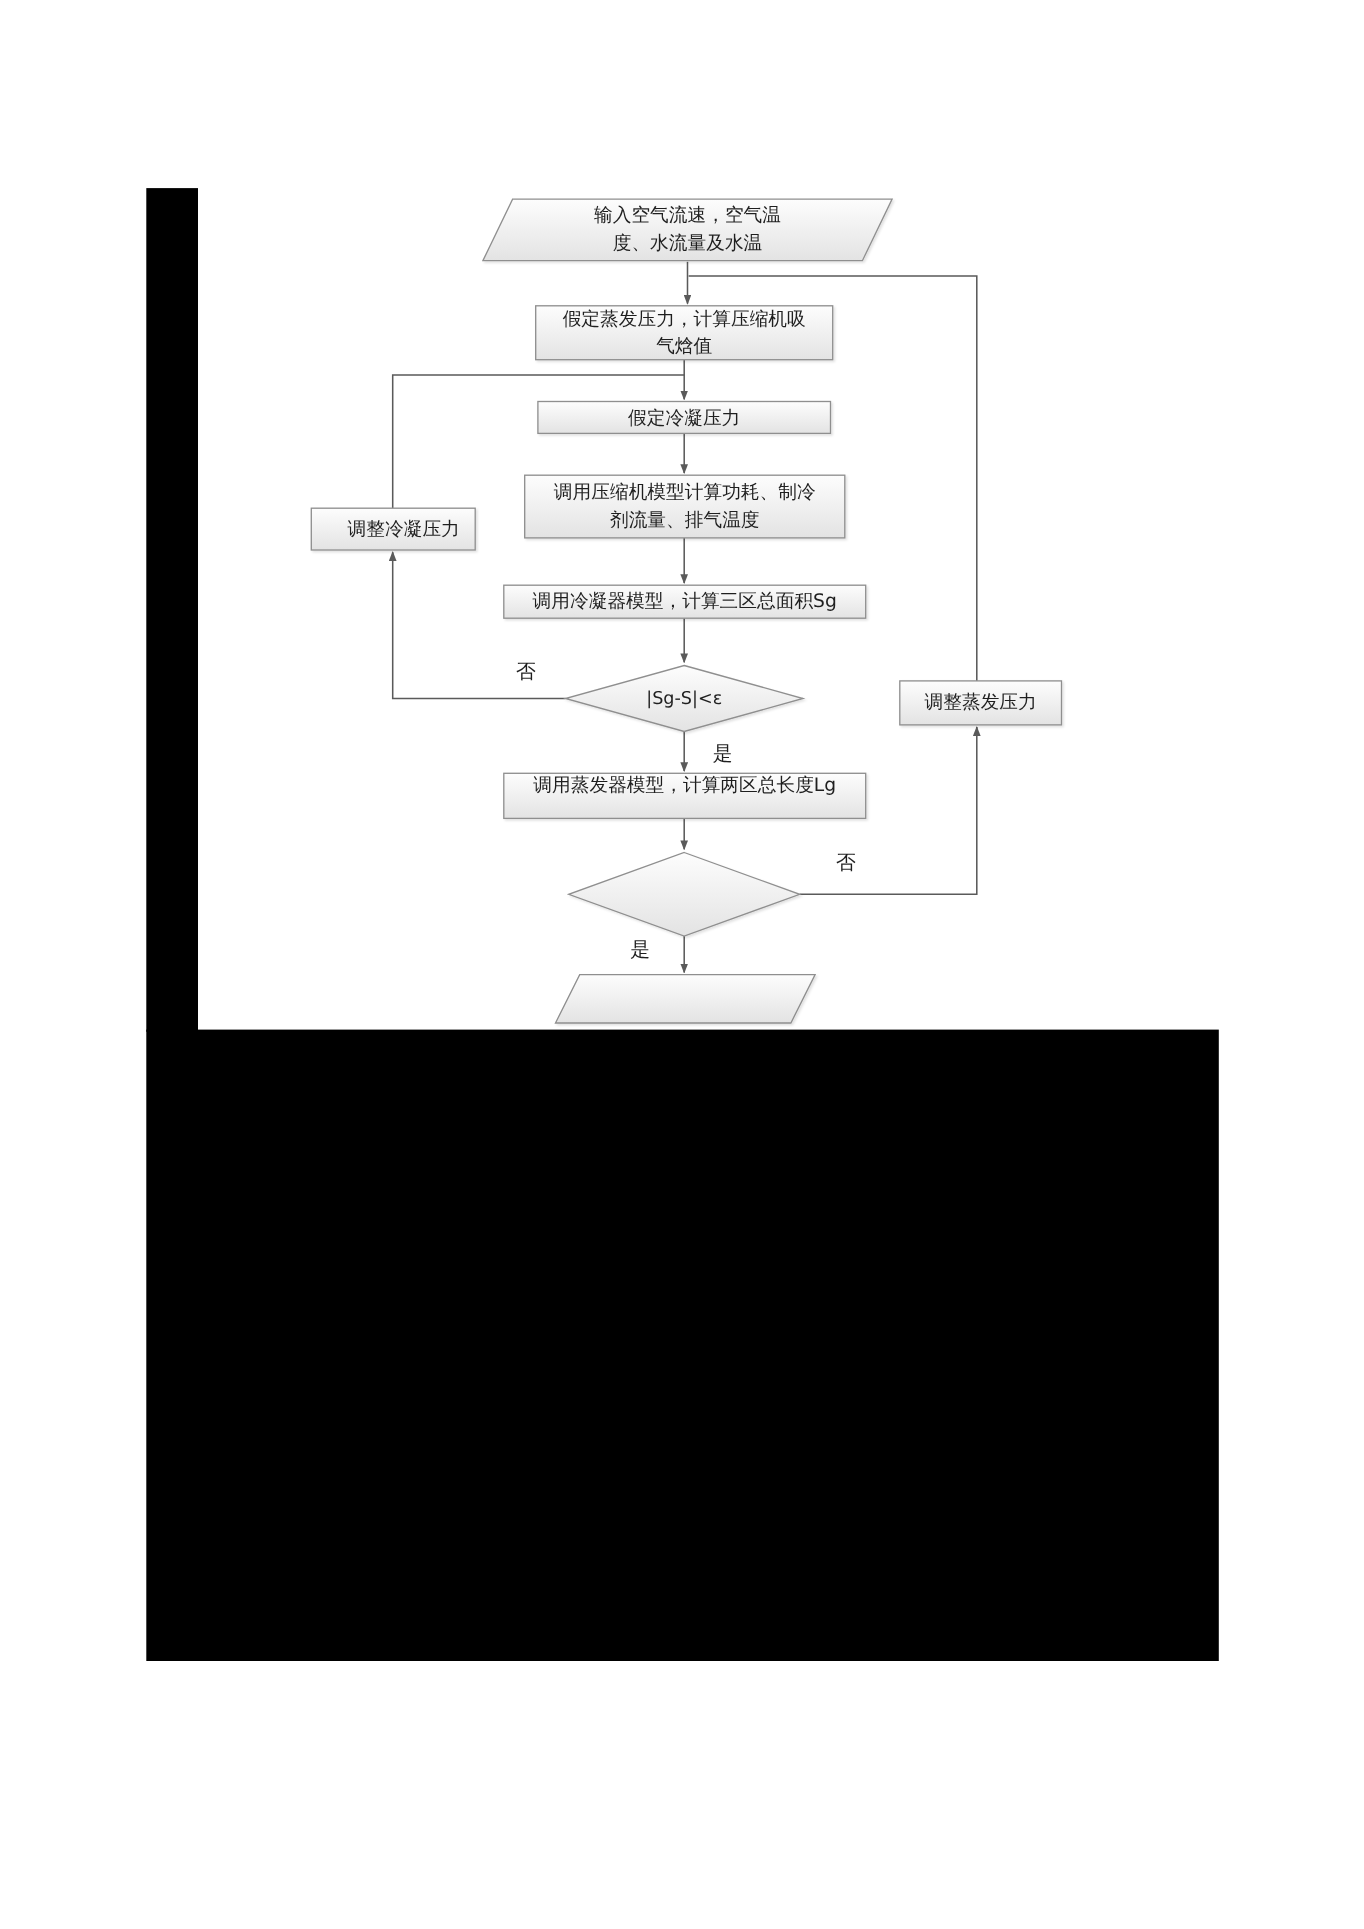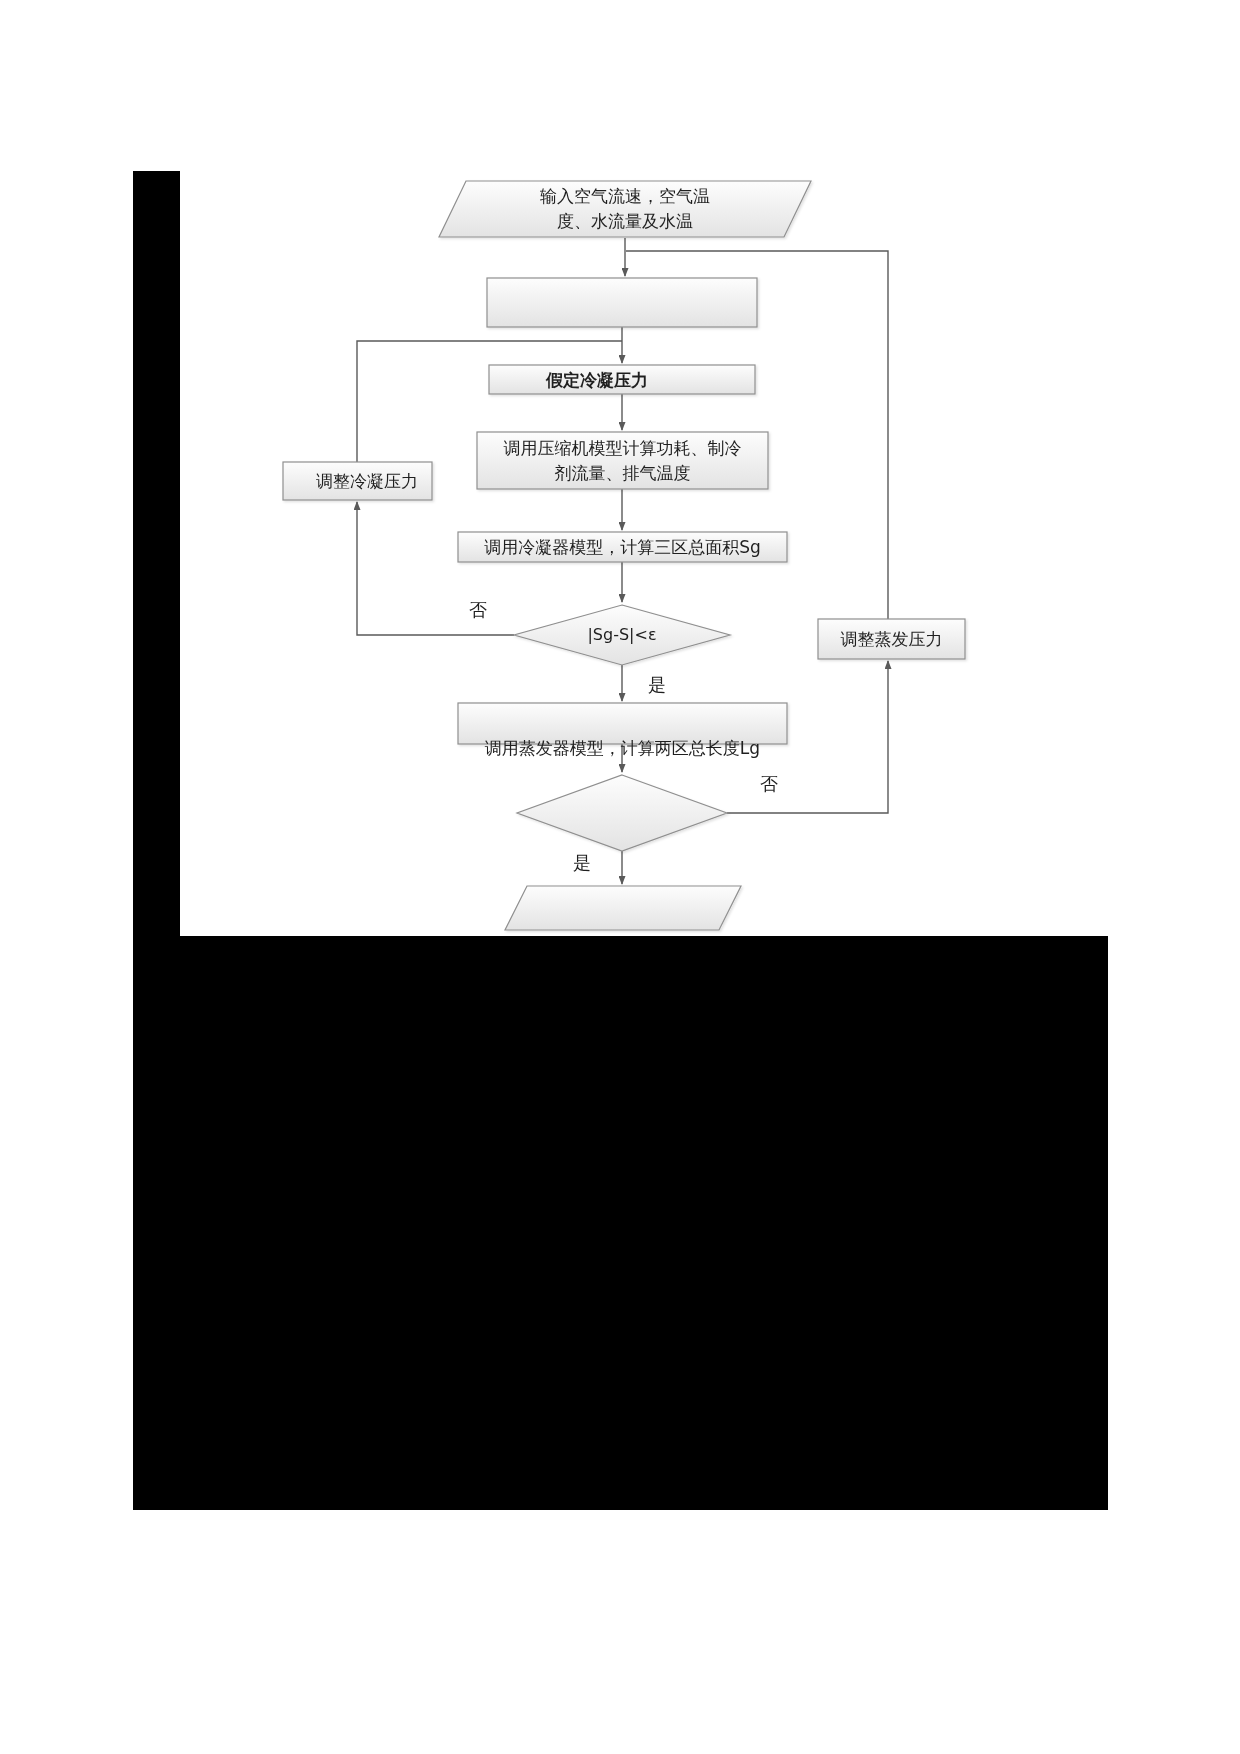--- a/index.html
+++ b/index.html
@@ -88,33 +88,35 @@
       <rect x="458" y="662" width="329" height="41"></rect>
       <polygon points="622,734 727,772 622,810 517,772"></polygon>
       <rect x="818" y="578" width="147" height="40"></rect>
       <polygon points="527,845 741,845 719,889 505,889"></polygon>
     </g>
   </svg>
 
   <div class="label" style="left:440px;top:140px;width:370px;height:56px;">输入空气流速，空气温
 度、水流量及水温</div>
 
+  <div class="label" style="left:487px;top:237px;width:270px;height:49px;">假定蒸发压力，计算压缩机吸
+气焓值</div>
 
-  <div class="label" style="left:464px;top:324px;width:266px;height:30px;font-weight:bold;">假定冷凝压力</div>
+  <div class="label" style="left:489px;top:324px;width:266px;height:30px;">假定冷凝压力</div>
 
   <div class="label" style="left:477px;top:391px;width:291px;height:57px;">调用压缩机模型计算功耗、制冷
 剂流量、排气温度</div>
 
   <div class="label" style="left:458px;top:491px;width:329px;height:30px;border-radius:10px;">调用冷凝器模型，计算三区总面积Sg</div>
 
   <div class="label" style="left:514px;top:564px;width:216px;height:60px;font-size:16px;">|Sg-S|&lt;ε</div>
 
   <div class="label" style="left:283px;top:421px;width:168px;height:38px;">调整冷凝压力</div>
 
-  <div class="label" style="left:458px;top:680px;width:329px;height:54px;border-radius:18px;">调用蒸发器模型，计算两区总长度Lg</div>
+  <div class="label" style="left:458px;top:646px;width:329px;height:54px;border-radius:18px;">调用蒸发器模型，计算两区总长度Lg</div>
 
 
   <div class="label" style="left:818px;top:578px;width:147px;height:40px;">调整蒸发压力</div>
 
 
   <div class="edge-label" style="left:462px;top:556px;width:32px;height:26px;">否</div>
 
   <div class="edge-label" style="left:641px;top:631px;width:32px;height:26px;">是</div>
 
   <div class="edge-label" style="left:753px;top:730px;width:32px;height:26px;">否</div>

